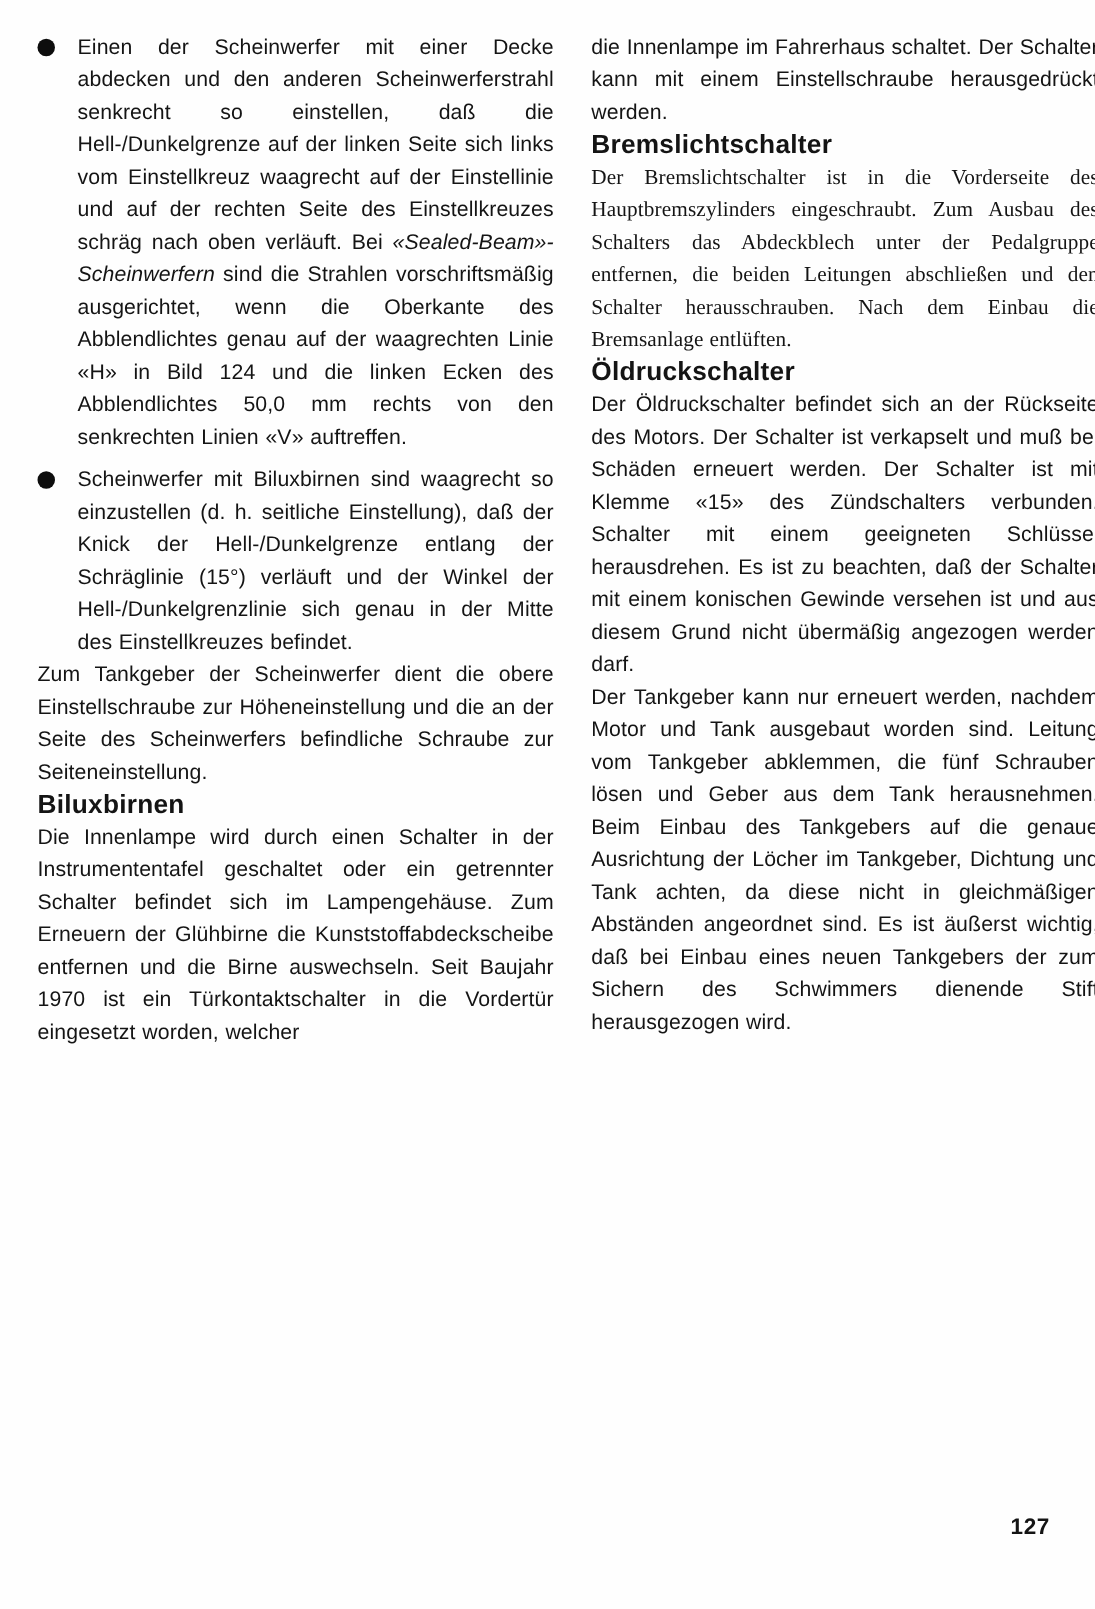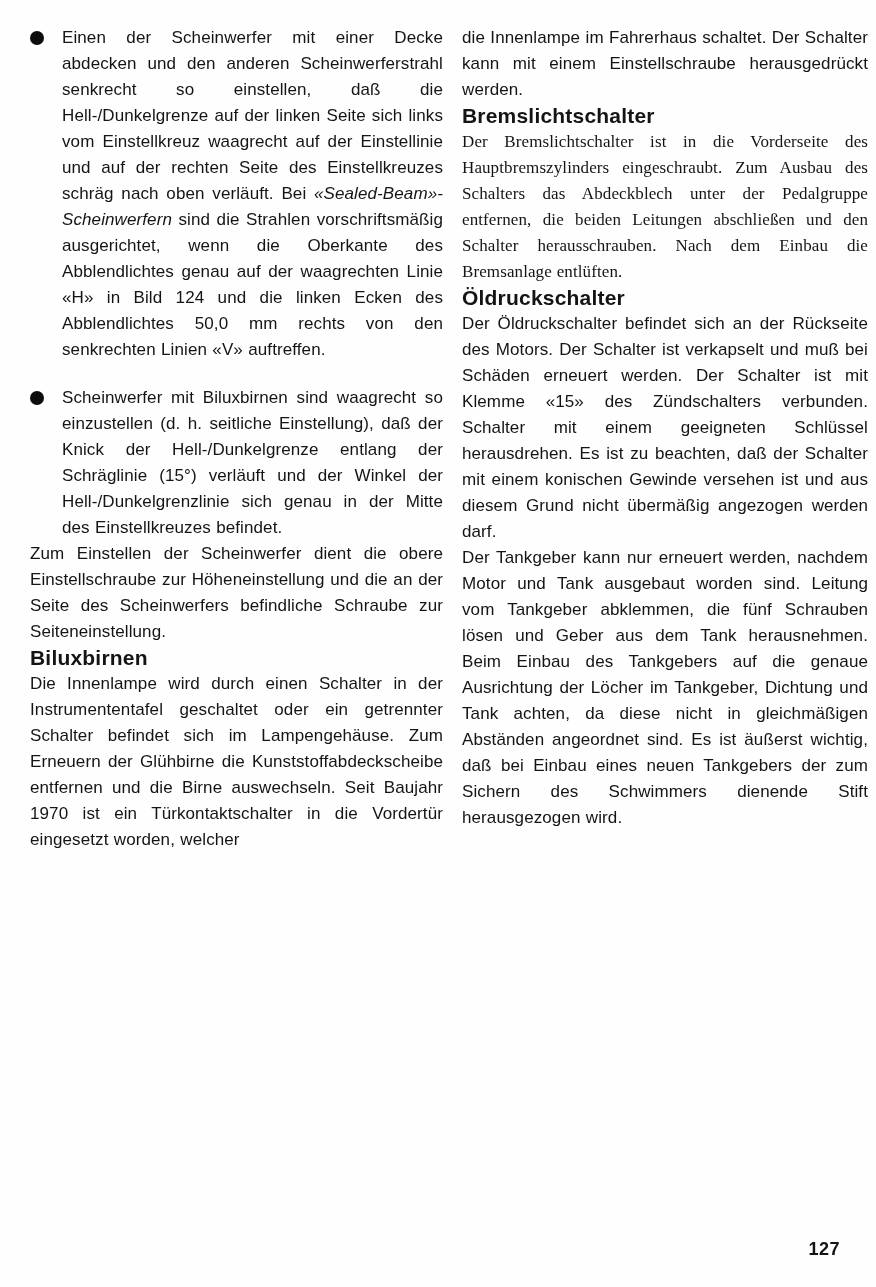--- a/index.html
+++ b/index.html
@@ -17,21 +17,21 @@
     position: relative;
     width: 876px;
     height: 1287px;
     box-sizing: border-box;
     padding: 25px 14px 0 30px;
     background: #fefefe;
     overflow: hidden;
   }
   .columns {
     display: flex;
-    gap: 19px;
+    gap: 30px;
   }
   .col-left  { width: 413px; flex: 0 0 413px; }
   .col-right { width: 406px; flex: 0 0 406px; }
 
   p.body-text {
     margin: 0;
     font-size: 17px;
     line-height: 26px;
     text-align: justify;
     letter-spacing: 0.1px;
@@ -57,39 +57,39 @@
     left: 0;
     top: 6px;
     width: 14px;
     height: 14px;
     border-radius: 50%;
     background: #0d0d0d;
   }
 
   
   .bullet-item.first   { margin-top: 0; }
-  .bullet-item.second  { margin-top: 22px; }
+  .bullet-item.second  { margin-top: 8px; }
   .para-einstellen     { margin-top: 19px; }
   .heading-warnlampen  { margin-top: 76px; }
   .para-warnlampen     { margin-top: 26px; }
   .heading-innenlampe  { margin-top: 82px; }
   .para-innenlampe     { margin-top: 28px; }
 
   
   .para-innenlampe-cont   { margin-top: 0; }
   .heading-bremslicht     { margin-top: 85px; }
   .para-bremslicht        { margin-top: 33px; font-family: Liberation Serif, serif; }
   .heading-oeldruck       { margin-top: 88px; }
   .para-oeldruck          { margin-top: 38px; }
   .heading-tankgeber      { margin-top: 85px; }
   .para-tankgeber         { margin-top: 38px; }
 
   .page-number {
     position: absolute;
-    top: 1239px;
+    top: 1211px;
     right: 36px;
     font-size: 18px;
     font-weight: 700;
     letter-spacing: 0.5px;
   }
   i { font-style: italic; }
 </style>
 </head>
 <body>
 
@@ -101,21 +101,21 @@
       <div class="bullet-item first">
         <span class="bullet-dot"></span>
         <p class="body-text"><span>Einen der Scheinwerfer mit einer Decke abdecken und den anderen Scheinwerferstrahl senkrecht so einstellen, daß die Hell-/Dunkelgrenze auf der linken Seite sich links vom Einstellkreuz waagrecht auf der Einstellinie und auf der rechten Seite des Einstellkreuzes schräg nach oben verläuft. Bei </span><i>«Sealed-Beam»-Scheinwerfern</i><span> sind die Strahlen vorschriftsmäßig ausgerichtet, wenn die Oberkante des Abblendlichtes genau auf der waagrechten Linie «H» in Bild 124 und die linken Ecken des Abblendlichtes 50,0 mm rechts von den senkrechten Linien «V» auftreffen.</span></p>
       </div>
 
       <div class="bullet-item second">
         <span class="bullet-dot"></span>
         <p class="body-text">Scheinwerfer mit Biluxbirnen sind waagrecht so einzustellen (d. h. seitliche Einstellung), daß der Knick der Hell-/Dunkelgrenze entlang der Schräglinie (15°) verläuft und der Winkel der Hell-/Dunkelgrenzlinie sich genau in der Mitte des Einstellkreuzes befindet.</p>
       </div>
 
-      <p class="body-text para-einstellen">Zum Einstellen der Scheinwerfer dient die obere Einstellschraube zur Höheneinstellung und die an der Seite des Scheinwerfers befindliche Schraube zur Seiteneinstellung.</p>
+      <p class="body-text para-einstellen">Zum Tankgeber der Scheinwerfer dient die obere Einstellschraube zur Höheneinstellung und die an der Seite des Scheinwerfers befindliche Schraube zur Seiteneinstellung.</p>
 
 
 
       <h2 class="section-heading heading-innenlampe">Biluxbirnen</h2>
 
       <p class="body-text para-innenlampe">Die Innenlampe wird durch einen Schalter in der Instrumententafel geschaltet oder ein getrennter Schalter befindet sich im Lampengehäuse. Zum Erneuern der Glühbirne die Kunststoffabdeckscheibe entfernen und die Birne auswechseln. Seit Baujahr 1970 ist ein Türkontaktschalter in die Vordertür eingesetzt worden, welcher</p>
 
     </div>
 
     <div class="col col-right">

